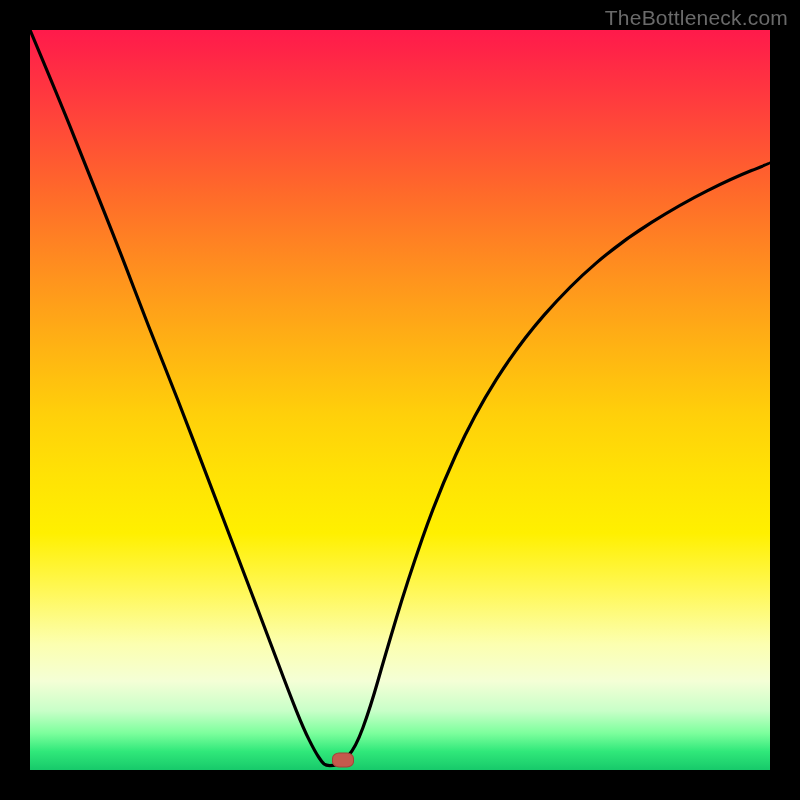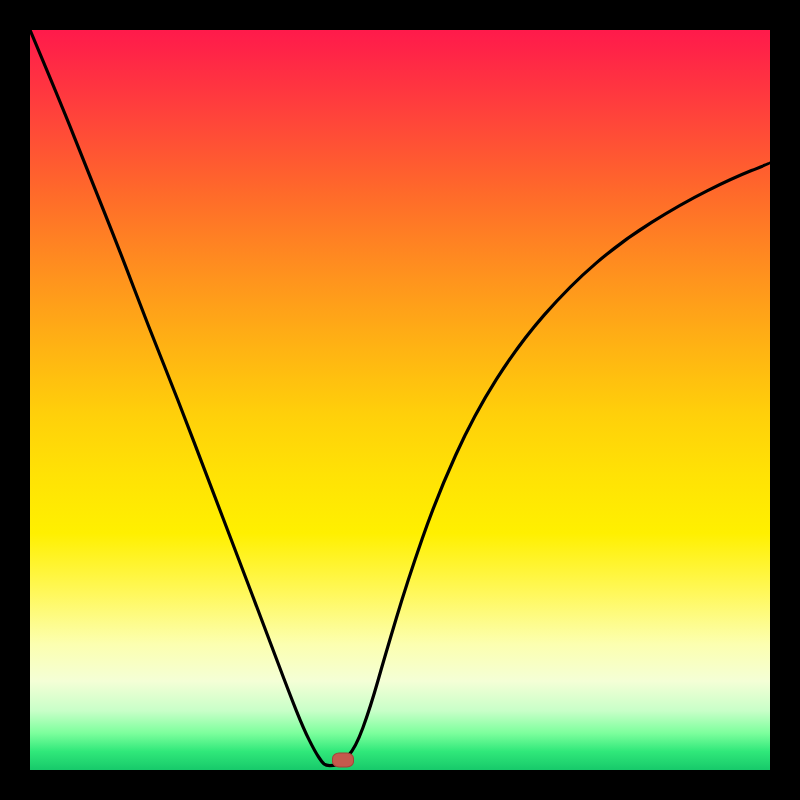--- a/index.html
+++ b/index.html
@@ -70,13 +70,14 @@
 </head>
 <body>
 
 <div class="frame">
   <div class="plot">
     <svg class="curve" viewBox="0 0 740 740" preserveAspectRatio="none">
       <path id="curve-path" d="M 0.0 0.0 Q 29.6 70.3 44.4 107.3 Q 59.2 144.3 74.0 181.3 Q 88.8 218.3 103.6 257.2 Q 118.4 296.0 133.2 333.0 Q 148.0 370.0 162.8 408.9 Q 177.6 447.7 192.4 486.5 Q 207.2 525.4 222.0 564.3 Q 236.8 603.1 247.9 632.7 Q 259.0 662.3 266.4 680.8 Q 273.8 699.3 279.4 710.4 Q 284.9 721.5 288.6 727.0 Q 292.3 732.6 294.1 734.1 Q 296.0 735.6 299.7 735.6 Q 303.4 735.6 307.1 734.8 Q 310.8 734.1 318.2 725.9 Q 325.6 717.8 333.0 697.5 Q 340.4 677.1 347.8 651.2 Q 355.2 625.3 366.3 588.3 Q 377.4 551.3 392.2 508.8 Q 407.0 466.2 425.5 425.5 Q 444.0 384.8 466.2 349.7 Q 488.4 314.5 514.3 284.9 Q 540.2 255.3 566.1 233.1 Q 592.0 210.9 621.6 192.4 Q 651.2 173.9 677.1 160.9 Q 703.0 148.0 721.5 140.6 T 740.0 133.2" fill="none" stroke="#000" stroke-width="3.2" stroke-linecap="round" stroke-linejoin="round"></path>
     </svg>
     <div class="marker" id="marker" style="left: 313.02px; top: 729.64px;"></div>
   </div>
+  <div class="watermark">TheBottleneck.com</div>
 </div>
 
 </body></html>

